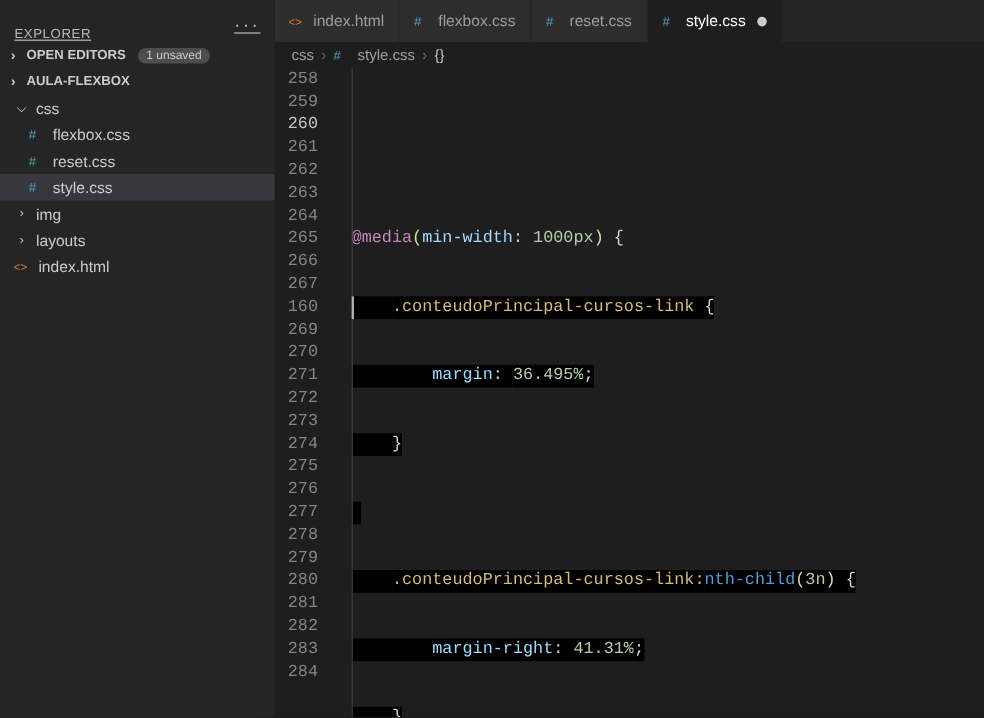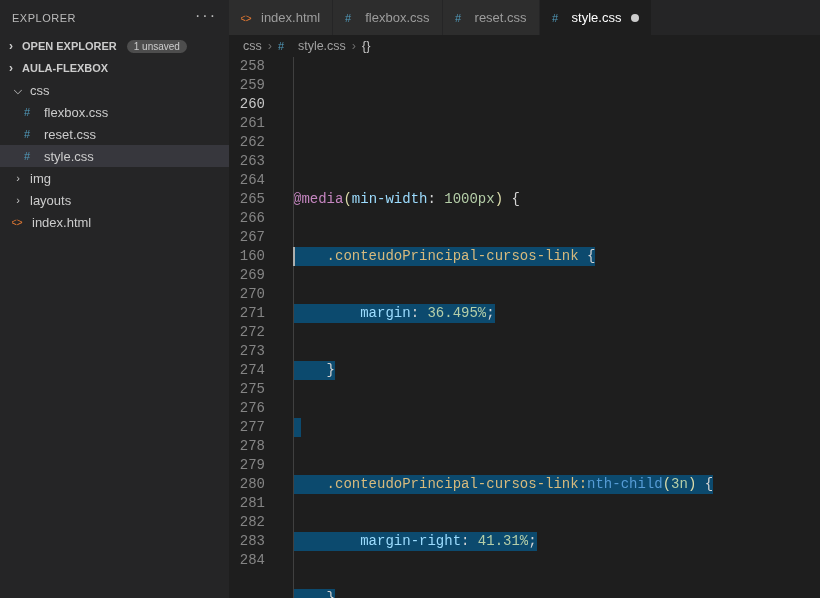--- a/index.html
+++ b/index.html
@@ -5,21 +5,21 @@
   * { margin: 0; padding: 0; box-sizing: border-box; }
   body {
     width: 820px; height: 598px;
     background: #1e1e1e;
     font-family: "Segoe UI", Arial, sans-serif;
     font-size: 13px; color: #cccccc;
     display: flex; overflow: hidden;
   }
   
   .sidebar { width: 229px; background: #252526; display: flex; flex-direction: column; }
-  .sb-header { display: flex; align-items: center; justify-content: space-between; padding: 0 12px; height: 35px; font-size: 11px; letter-spacing: 0.5px; color: #bbbbbb; }
+  .sb-header { display: flex; align-items: flex-end; justify-content: space-between; padding: 0 12px; height: 35px; font-size: 11px; letter-spacing: 0.5px; color: #bbbbbb; text-decoration: underline; }
   .sb-header .dots { font-size: 16px; letter-spacing: 2px; padding-bottom: 4px; }
   .sb-section { display: flex; align-items: center; height: 22px; padding: 0 4px; font-size: 11px; font-weight: 700; color: #cccccc; gap: 4px; }
   .sb-section .chev { width: 14px; text-align: center; font-size: 12px; }
   .badge { background: #4d4d4d; color: #cccccc; border-radius: 10px; font-size: 10px; padding: 1px 7px; font-weight: 400; margin-left: 6px; }
   .tree-row { display: flex; align-items: center; height: 22px; padding-left: 12px; font-size: 13px; color: #cccccc; gap: 6px; cursor: pointer; }
   .tree-row.indent1 { padding-left: 24px; }
   .tree-row.active { background: #37373d; }
   .tree-row .chev { width: 12px; font-size: 11px; color: #c5c5c5; text-align: center; }
   .file-icon { width: 14px; height: 14px; display: inline-flex; align-items: center; justify-content: center; }
   svg { display: block; }
@@ -31,21 +31,21 @@
   .tab .dirty { width: 8px; height: 8px; border-radius: 50%; background: #cccccc; margin-left: 4px; }
   .breadcrumb { display: flex; align-items: center; gap: 6px; height: 22px; padding: 0 14px; font-size: 12.5px; color: #a0a0a0; }
   .breadcrumb .sep { color: #6e6e6e; }
   .editor { flex: 1; display: flex; font-family: Consolas, "Courier New", monospace; font-size: 14px; line-height: 19px; overflow: hidden; position: relative; justify-content: space-between; }
   .gutter { width: 56px; text-align: right; padding-right: 20px; color: #858585; user-select: none; }
   .gutter .ln { height: 19px; }
   .gutter .ln.current { color: #c6c6c6; }
   .code { flex: 1; position: relative; white-space: pre; padding-left: 8px; }
   .line { height: 19px; display: flex; align-items: center; }
   .seg { display: inline; }
-  .sel .seg, .sel .sp { background: #0c4a6e; }
+  .sel .seg, .sel .sp { background: #000000; }
   .sp { display: inline-block; }
   
   .c-kw { color: #c586c0; }
   .c-fn { color: #569cd6; }
   .c-sel { color: #d7ba7d; }
   .c-prop { color: #9cdcfe; }
   .c-num { color: #b5cea8; }
   .c-br { color: #d4d4d4; }
   .c-plain { color: #d4d4d4; }
   .c-paren { color: #dcdcaa; }
@@ -55,21 +55,21 @@
 </head>
 <body>
 
 <div class="sidebar">
   <div class="sb-header">
     <span>EXPLORER</span>
     <span class="dots">···</span>
   </div>
   <div class="sb-section">
     <span class="chev">›</span>
-    <span>OPEN EXPLORER</span>
+    <span>OPEN EDITORS</span>
     <span class="badge">1 unsaved</span>
   </div>
   <div class="sb-section">
     <span class="chev">›</span>
     <span>AULA-FLEXBOX</span>
   </div>
 
   <div class="tree-row">
     <span class="chev">⌵</span>
     <span>css</span>

